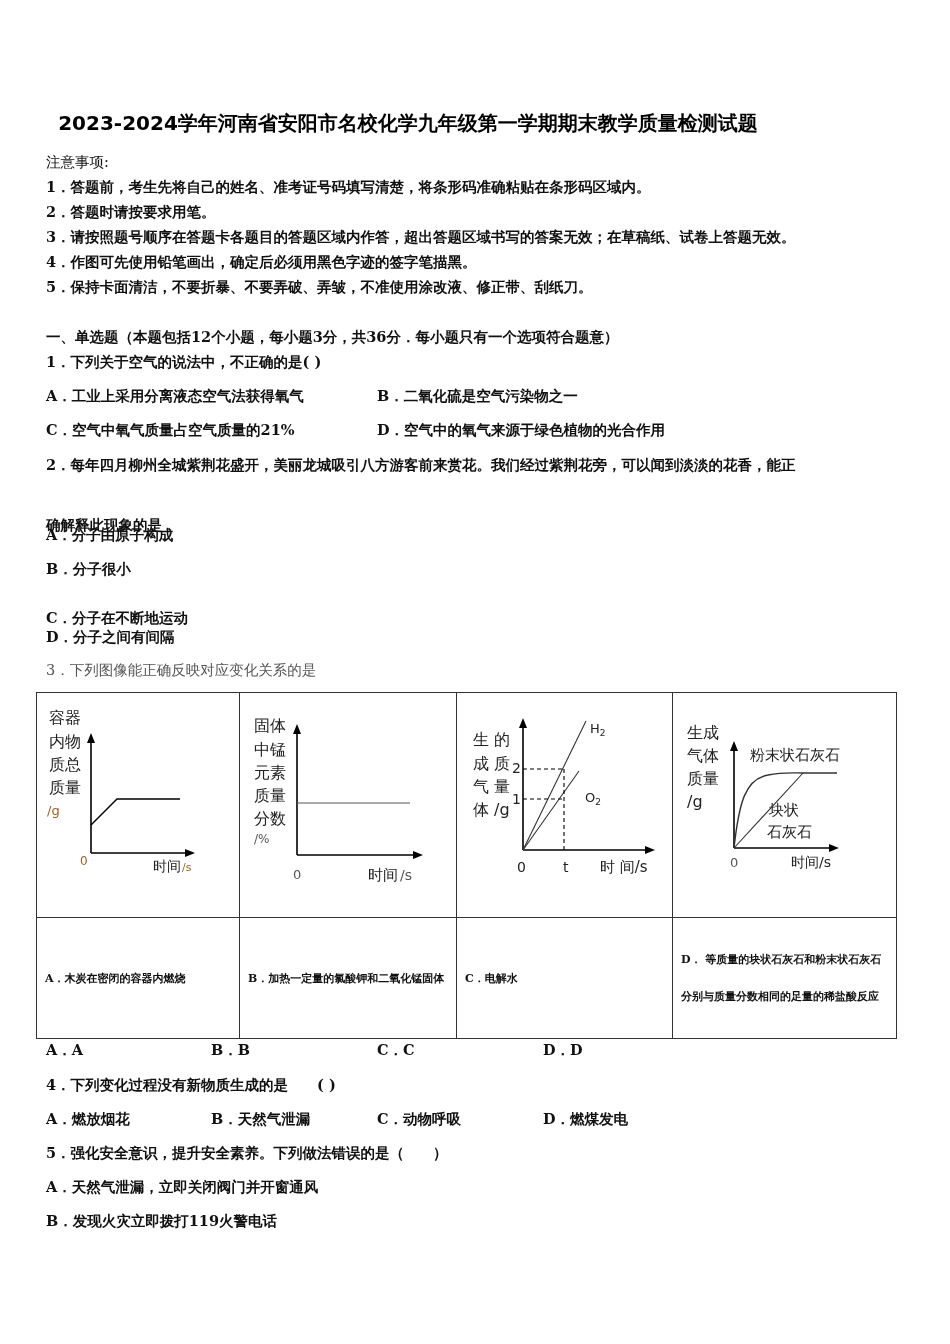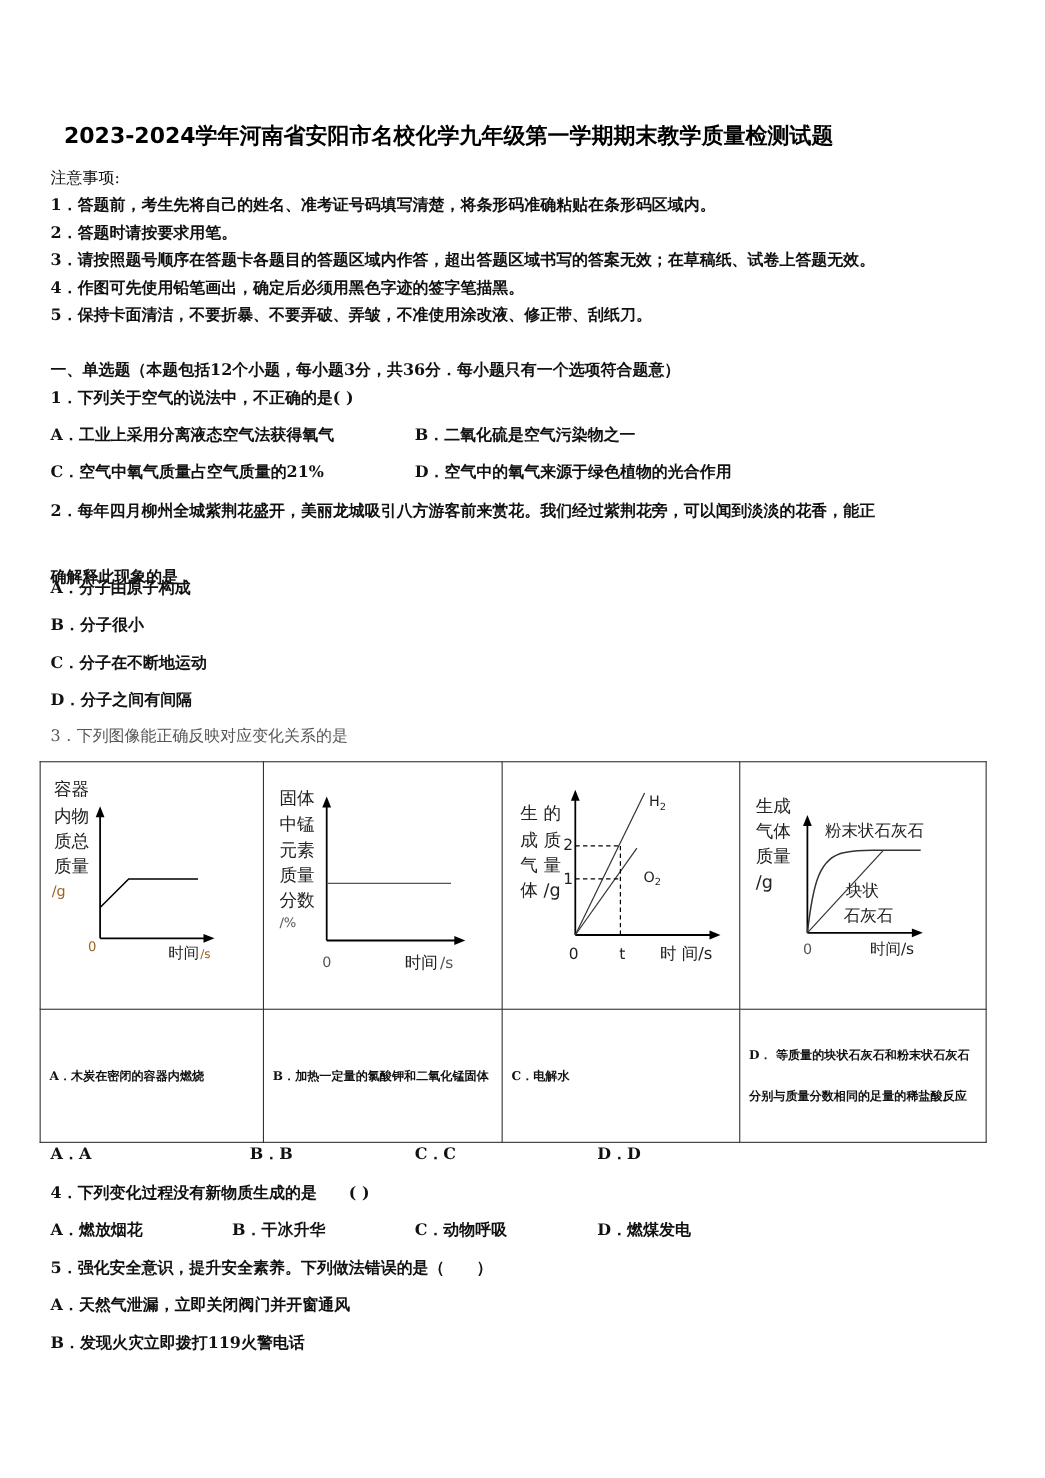--- a/index.html
+++ b/index.html
@@ -33,21 +33,21 @@
 <div class="abs line" style="top:352px;">1．下列关于空气的说法中，不正确的是(    )</div>
 <div class="abs line" style="top:386px;">A．工业上采用分离液态空气法获得氧气</div>
 <div class="abs line" style="top:386px;left:377px;">B．二氧化硫是空气污染物之一</div>
 <div class="abs line" style="top:420px;">C．空气中氧气质量占空气质量的21%</div>
 <div class="abs line" style="top:420px;left:377px;">D．空气中的氧气来源于绿色植物的光合作用</div>
 
 <div class="abs line" style="top:455px;">2．每年四月柳州全城紫荆花盛开，美丽龙城吸引八方游客前来赏花。我们经过紫荆花旁，可以闻到淡淡的花香，能正</div>
 <div class="abs line" style="top:515px;">确解释此现象的是</div>
 <div class="abs line" style="top:525px;">A．分子由原子构成</div>
 <div class="abs line" style="top:559px;">B．分子很小</div>
-<div class="abs line" style="top:593px;">C．分子在不断地运动</div>
+<div class="abs line" style="top:608px;">C．分子在不断地运动</div>
 <div class="abs line" style="top:627px;">D．分子之间有间隔</div>
 
 <div class="abs line gray" style="top:660px;">3．下列图像能正确反映对应变化关系的是</div>
 
 <table class="q3">
   <colgroup>
       <col style="width:203px">
       <col style="width:217px">
       <col style="width:216px">
       <col style="width:224px">
@@ -144,25 +144,25 @@
   <tr>
     <td class="label-cell">A．木炭在密闭的容器内燃烧</td>
     <td class="label-cell">B．加热一定量的氯酸钾和二氧化锰固体</td>
     <td class="label-cell">C．电解水</td>
     <td class="label-cell">D． 等质量的块状石灰石和粉末状石灰石分别与质量分数相同的足量的稀盐酸反应</td>
   </tr>
 </tbody>
   </table>
 
 <div class="abs line" style="top:1040px;">A．A</div>
-<div class="abs line" style="top:1040px;left:227px;">B．B</div>
+<div class="abs line" style="top:1040px;left:211px;">B．B</div>
 <div class="abs line" style="top:1040px;left:377px;">C．C</div>
 <div class="abs line" style="top:1040px;left:543px;">D．D</div>
 
 <div class="abs line" style="top:1075px;">4．下列变化过程没有新物质生成的是　　(   )</div>
 <div class="abs line" style="top:1109px;">A．燃放烟花</div>
-<div class="abs line" style="top:1109px;left:211px;">B．干冰升华</div>
+<div class="abs line" style="top:1109px;left:211px;">B．天然气泄漏</div>
 <div class="abs line" style="top:1109px;left:377px;">C．动物呼吸</div>
 <div class="abs line" style="top:1109px;left:543px;">D．燃煤发电</div>
 
 <div class="abs line" style="top:1143px;">5．强化安全意识，提升安全素养。下列做法错误的是（　　）</div>
 <div class="abs line" style="top:1177px;">A．天然气泄漏，立即关闭阀门并开窗通风</div>
 <div class="abs line" style="top:1211px;">B．发现火灾立即拨打119火警电话</div>
 
 </body></html>

